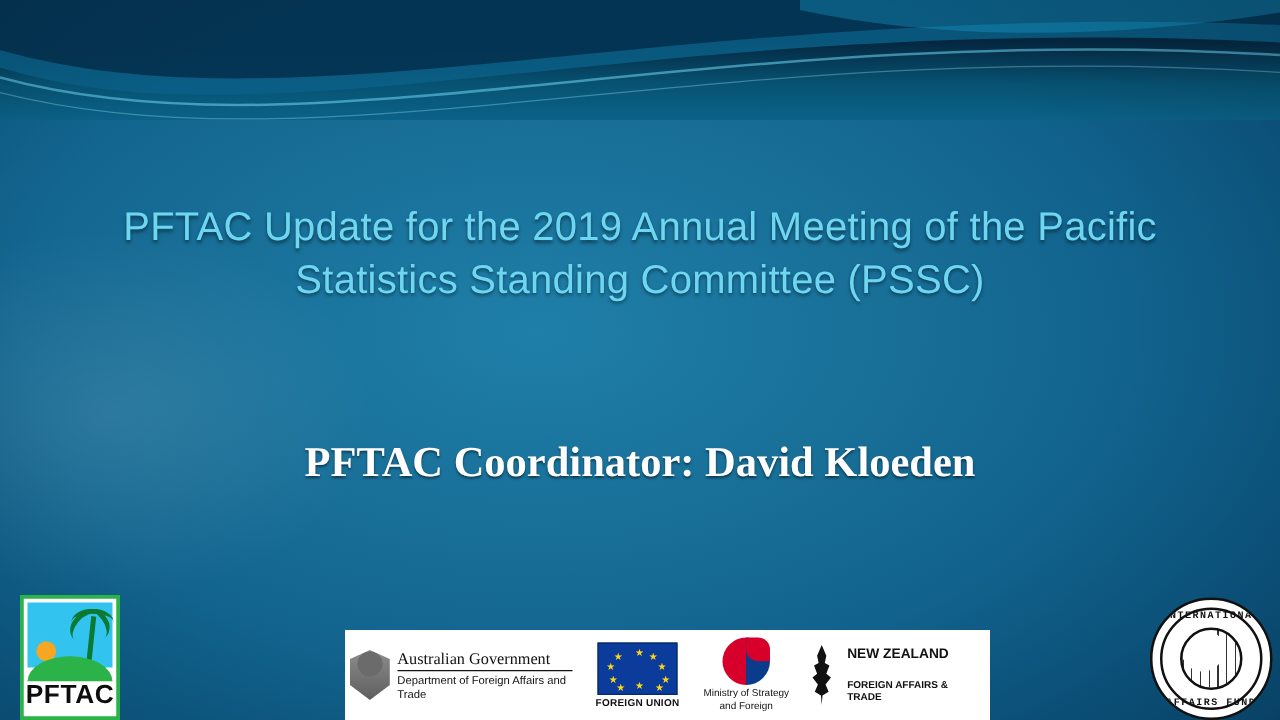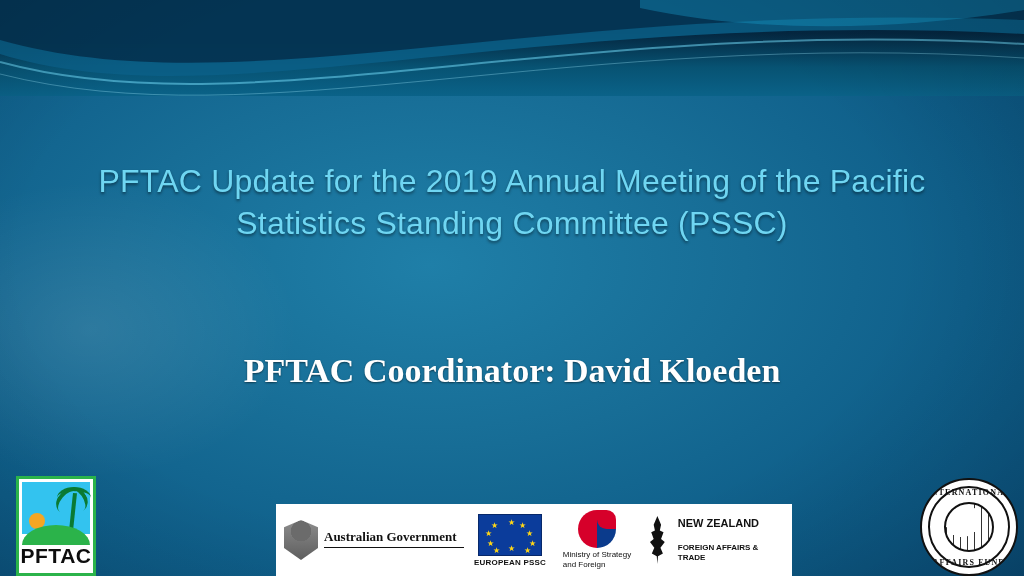--- a/index.html
+++ b/index.html
@@ -173,21 +173,21 @@
   .aus-crest {
     width: 34px; height: 40px;
     background:
       radial-gradient(circle at 50% 28%, #6b6b6b 0 30%, rgba(0,0,0,0) 31%),
       linear-gradient(180deg, #8d8d8d 0%, #5e5e5e 100%);
     clip-path: polygon(50% 0%, 100% 18%, 100% 70%, 50% 100%, 0% 70%, 0% 18%);
   }
   .aus-text .l1 {
     font-family: "Liberation Serif", serif;
     font-size: 13px;
-    font-weight: bold;
+    font-weight: normal;
     color: #111;
     line-height: 1.1;
   }
   .aus-text .l2 {
     font-family: "Liberation Sans", sans-serif;
     font-size: 9px;
     color: #111;
     line-height: 1.2;
     margin-top: 1px;
   }
@@ -226,21 +226,21 @@
     background: linear-gradient(90deg, #d6002a 0 50%, #0b3b8c 50% 100%);
   }
   .kr-mark .swirl {
     position: absolute; left: 50%; top: 0; width: 50%; height: 50%;
     background: #d6002a; border-radius: 0 50% 0 50%;
   }
   .kr-caption {
     font-family: "Liberation Sans", sans-serif;
     font-size: 8px;
     color: #111;
-    text-align: left;
+    text-align: center;
     line-height: 1.2;
     margin-top: 2px;
   }
   .p-nz { width: 130px; }
   .nz-wrap { display: flex; align-items: center; gap: 5px; }
   .fern {
     width: 36px; height: 48px;
     background: #111;
     clip-path: polygon(50% 0%, 62% 18%, 58% 30%, 70% 34%, 62% 48%, 74% 54%, 60% 66%, 68% 78%, 52% 84%, 50% 100%, 48% 84%, 32% 78%, 40% 66%, 26% 54%, 38% 48%, 30% 34%, 42% 30%, 38% 18%);
   }
@@ -279,21 +279,21 @@
     border-radius: 50%;
     border: 2px solid #111;
     background:
       radial-gradient(circle at 35% 35%, #ffffff 0 40%, rgba(0,0,0,0) 41%),
       repeating-linear-gradient(90deg, #333 0 1px, #fff 1px 7px);
   }
   .imf-seal .arc-top, .imf-seal .arc-bottom {
     position: absolute;
     left: 0; right: 0;
     text-align: center;
-    font-family: Liberation Serif, serif;
+    font-family: Liberation Mono, monospace;
     font-size: 8px;
     font-weight: bold;
     letter-spacing: 1.2px;
     color: #111;
   }
   .imf-seal .arc-top { top: 8px; }
   .imf-seal .arc-bottom { bottom: 7px; }
 </style>
 </head>
 <body>
@@ -329,38 +329,39 @@
 
   <div class="partner-strip">
 
 
     <div class="partner p-aus">
       <div class="aus-wrap">
         <div class="aus-crest"></div>
         <div class="aus-text">
           <div class="l1">Australian Government</div>
           <div class="rule"></div>
+          <div class="l2">Department of Foreign Affairs and Trade</div>
         </div>
       </div>
     </div>
 
     <div class="partner p-eu">
       <div class="eu-flag">
         <span class="eu-star" style="left:29px; top:4px;">★</span>
         <span class="eu-star" style="left:40px; top:7px;">★</span>
         <span class="eu-star" style="left:47px; top:15px;">★</span>
         <span class="eu-star" style="left:50px; top:25px;">★</span>
         <span class="eu-star" style="left:45px; top:32px;">★</span>
         <span class="eu-star" style="left:29px; top:30px;">★</span>
         <span class="eu-star" style="left:14px; top:32px;">★</span>
         <span class="eu-star" style="left:8px; top:25px;">★</span>
         <span class="eu-star" style="left:6px; top:15px;">★</span>
         <span class="eu-star" style="left:12px; top:7px;">★</span>
       </div>
-      <div class="eu-caption">EUROPEAN PSSC</div>
+      <div class="eu-caption">FOREIGN UNION</div>
     </div>
 
     <div class="partner p-kr">
       <div class="kr-mark">
         <div class="red"></div>
         <div class="swirl"></div>
       </div>
       <div class="kr-caption">
         <div>Ministry of Strategy</div>
         <div>and Foreign</div>

